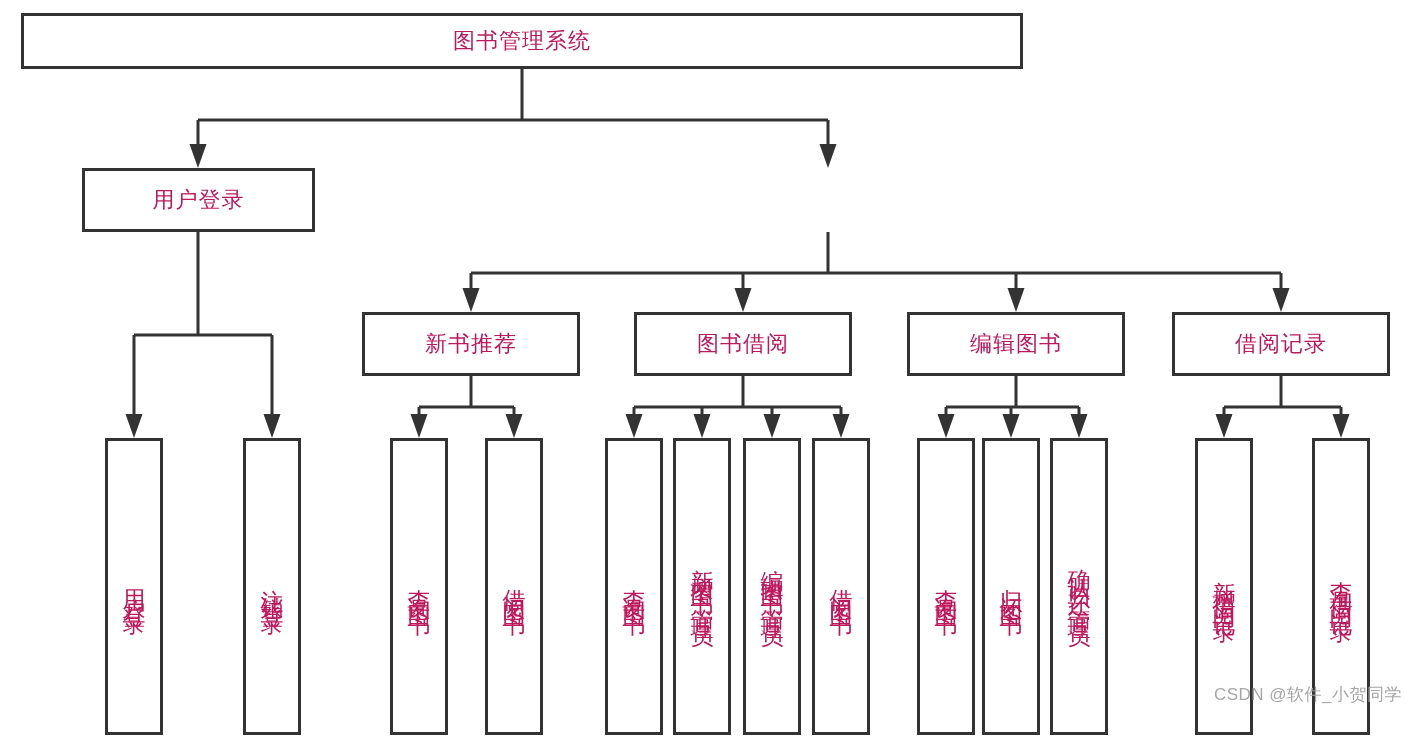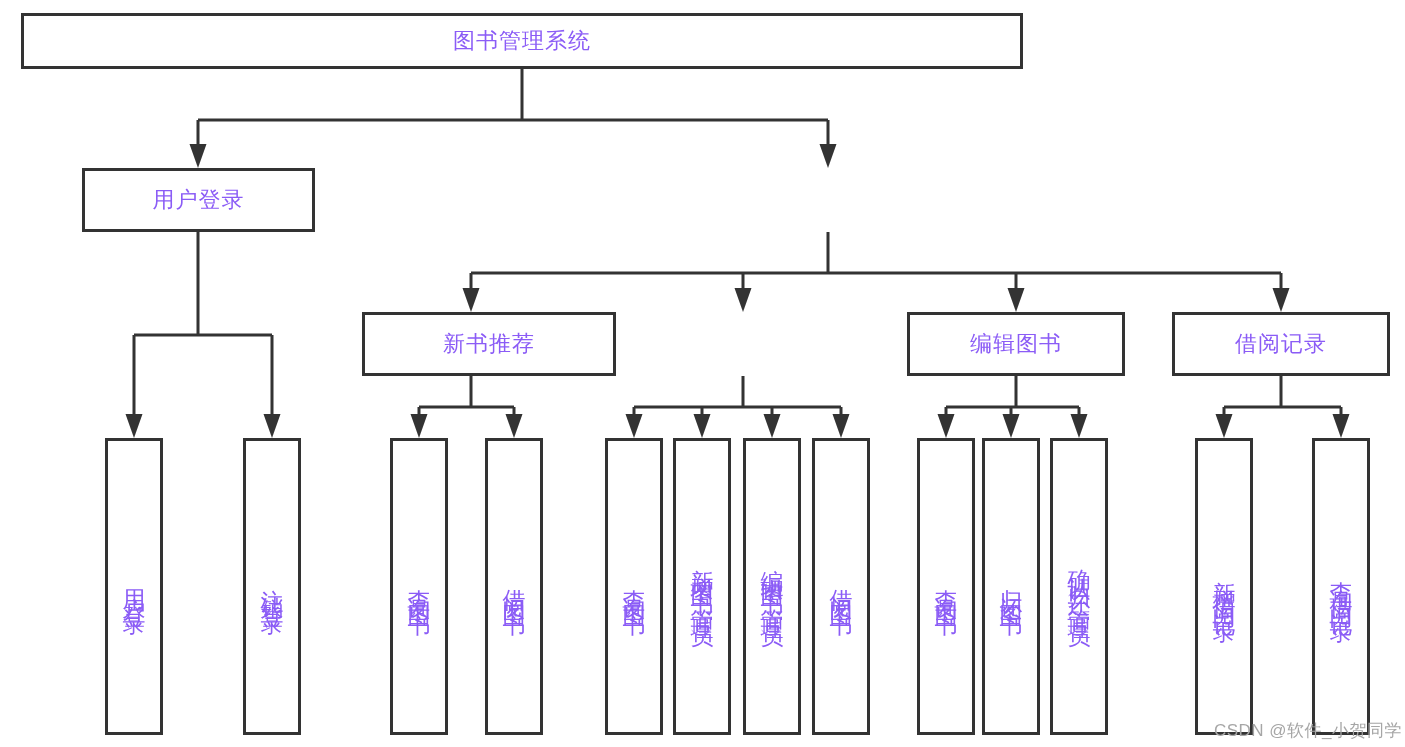--- a/index.html
+++ b/index.html
@@ -13,37 +13,37 @@
   }
   #wires { position:absolute; left:0; top:0; width:1405px; height:747px; }
   .box {
     position: absolute;
     box-sizing: border-box;
     border: 3px solid #333333;
     background: #ffffff;
     display: flex;
     align-items: center;
     justify-content: center;
-    color: #8b5cf6;
+    color: #be185d;
   }
   .box.h  { font-size: 22px; letter-spacing: 1px; }
   .box.leaf {
     width: 58px;
     height: 297px;
     top: 438px;
     writing-mode: vertical-rl;
     text-orientation: mixed;
     font-size: 23px;
     letter-spacing: 8px;
     line-height: 1;
   }
   .watermark {
     position: absolute;
     right: 3px;
-    top: 719px;
+    top: 683px;
     font-size: 17px;
     color: #a6a6a6;
     letter-spacing: 0.5px;
     white-space: nowrap;
   }
 </style>
 </head>
 <body>
 
 <div id="stage">
@@ -85,21 +85,22 @@
       <polygon points="1070.5,414 1087.5,414 1079,438"></polygon>
       <polygon points="1215.5,414 1232.5,414 1224,438"></polygon>
       <polygon points="1332.5,414 1349.5,414 1341,438"></polygon>
     </g>
   </svg>
 
   <div class="box h" style="left:21px; top:13px; width:1002px; height:56px;">图书管理系统</div>
 
   <div class="box h" style="left:82px; top:168px; width:233px; height:64px;">用户登录</div>
 
-  <div class="box h" style="left:362px; top:312px; width:254px; height:64px;">新书推荐</div>
+  <div class="box h" style="left:362px; top:312px; width:218px; height:64px;">新书推荐</div>
+  <div class="box h" style="left:634px; top:312px; width:218px; height:64px;">图书借阅</div>
   <div class="box h" style="left:907px; top:312px; width:218px; height:64px;">编辑图书</div>
   <div class="box h" style="left:1172px; top:312px; width:218px; height:64px;">借阅记录</div>
 
   <div class="box leaf" style="left:105px;">用户登录</div>
   <div class="box leaf" style="left:243px;">注销登录</div>
 
   <div class="box leaf" style="left:390px;">查询图书</div>
   <div class="box leaf" style="left:485px;">借阅图书</div>
 
   <div class="box leaf" style="left:605px;">查询图书</div>

